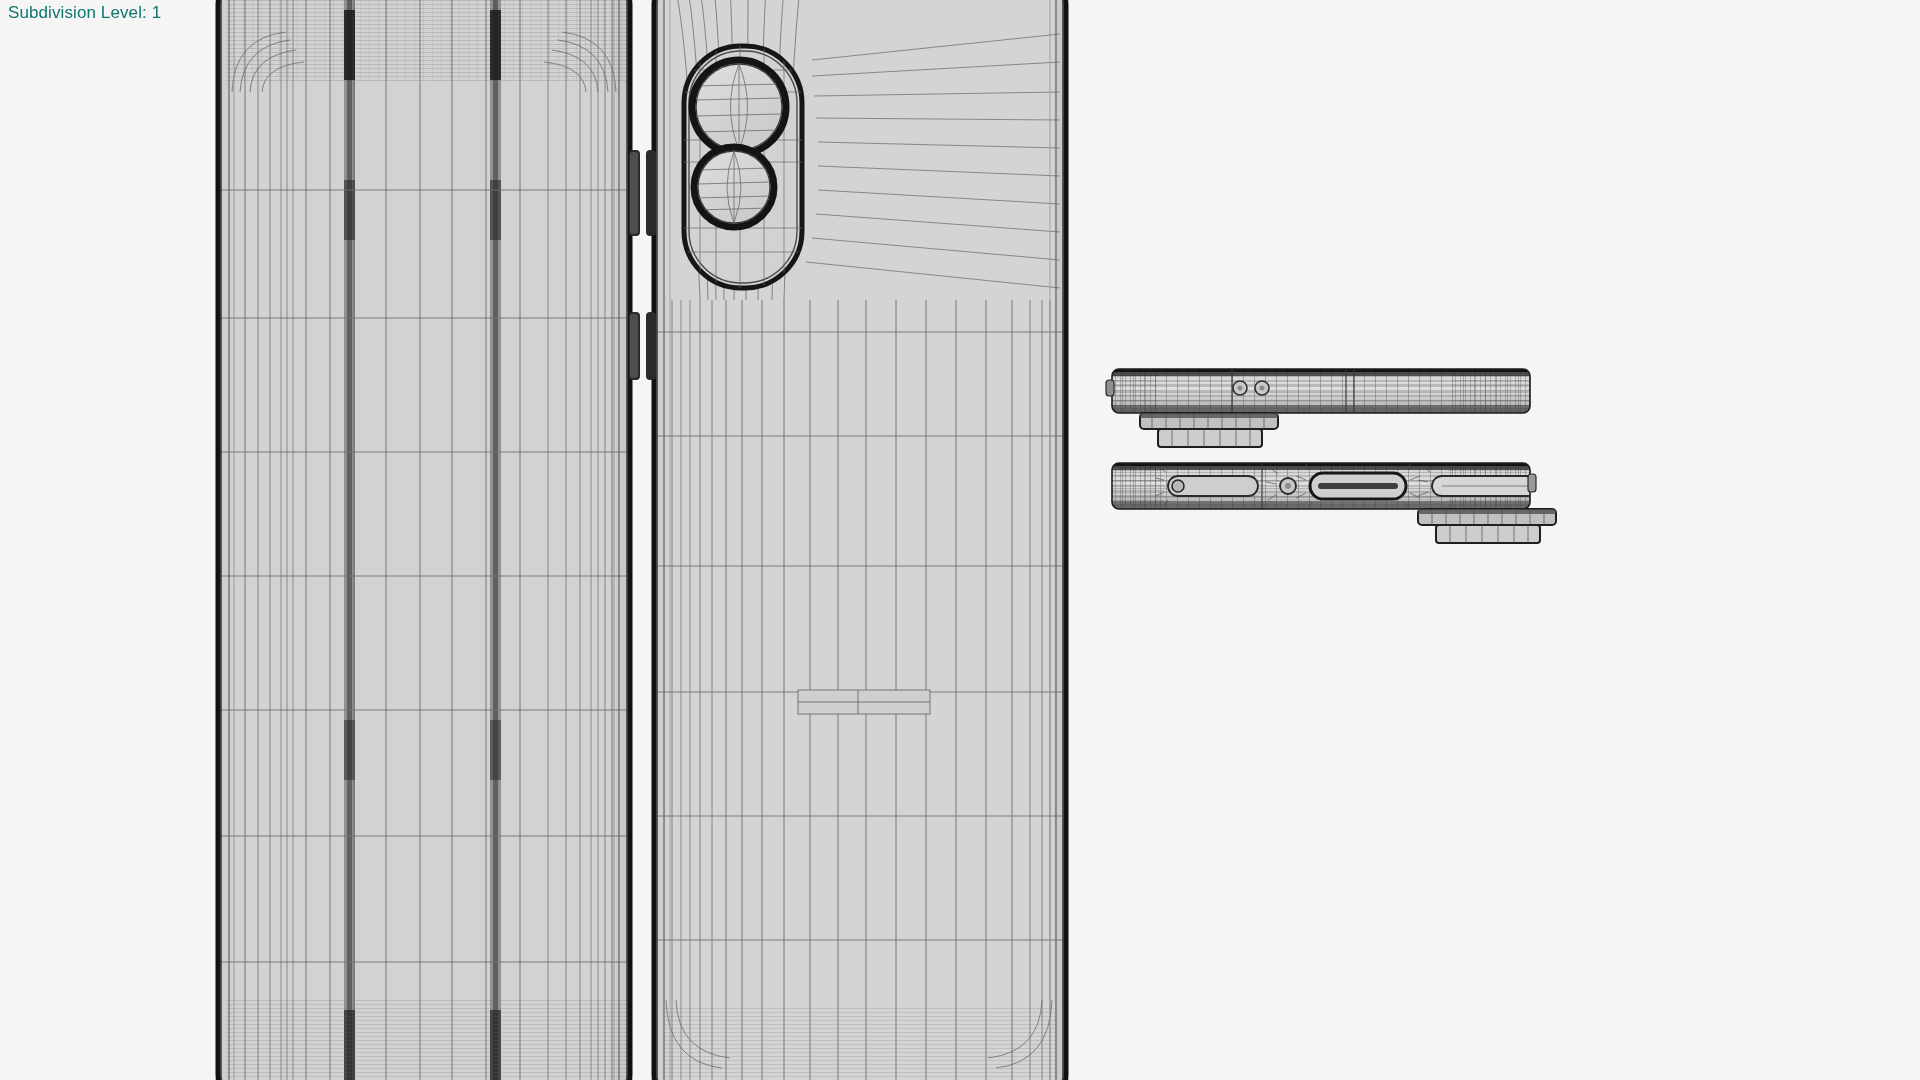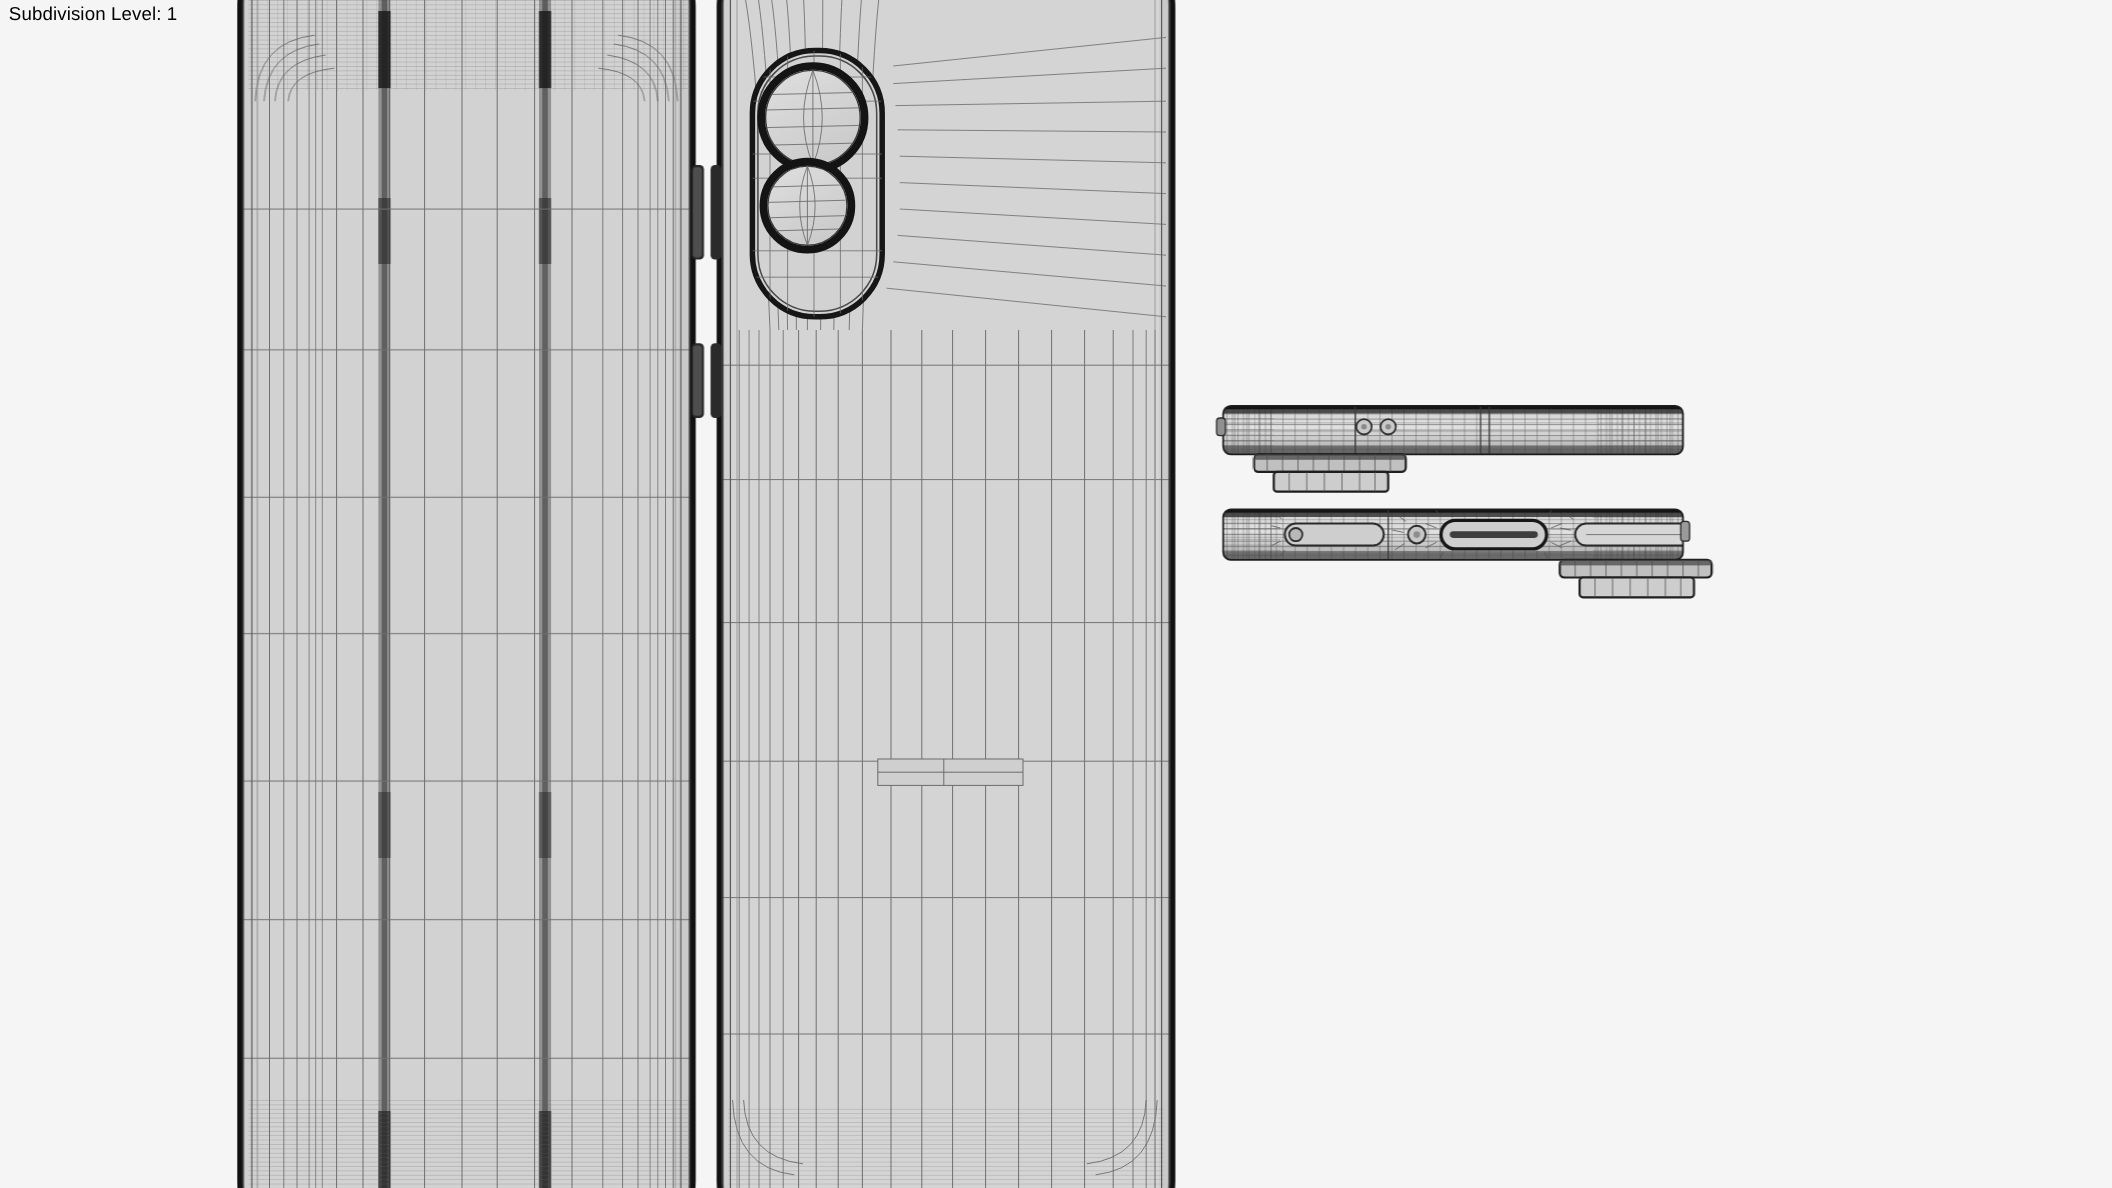--- a/index.html
+++ b/index.html
@@ -18,21 +18,21 @@
     position: absolute;
     inset: 0;
     background: #f5f5f5;
   }
   #hud {
     position: absolute;
     left: 8px;
     top: 2px;
     font-size: 17px;
     line-height: 22px;
-    color: #000000;
+    color: #0f766e;
     letter-spacing: 0.1px;
     z-index: 50;
     white-space: nowrap;
     user-select: none;
   }
   svg.scene {
     position: absolute;
     left: 0;
     top: 0;
     width: 1920px;

